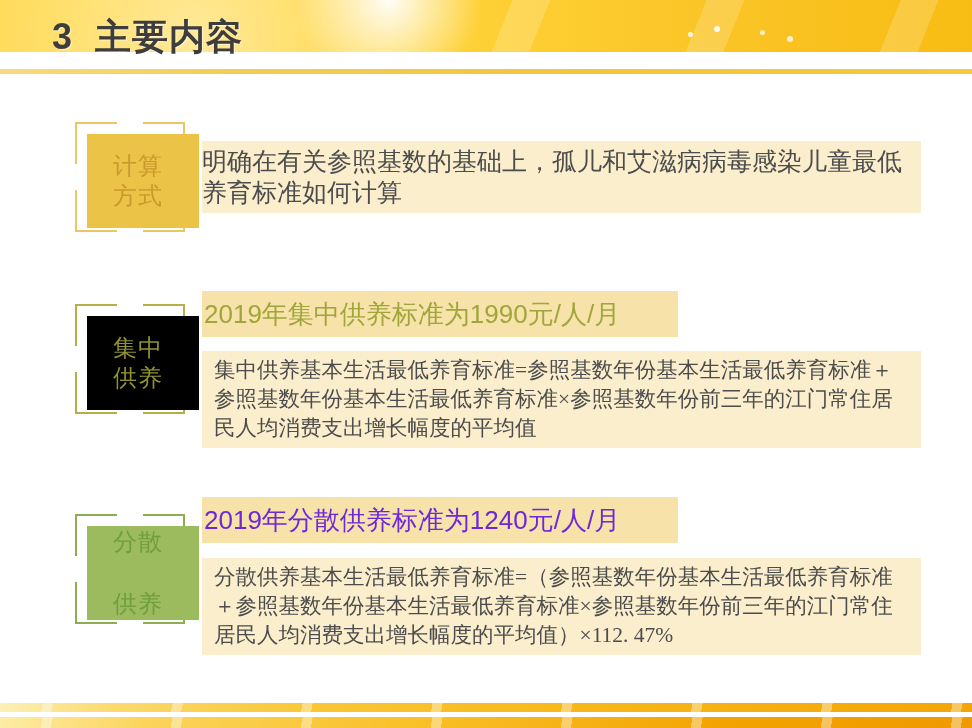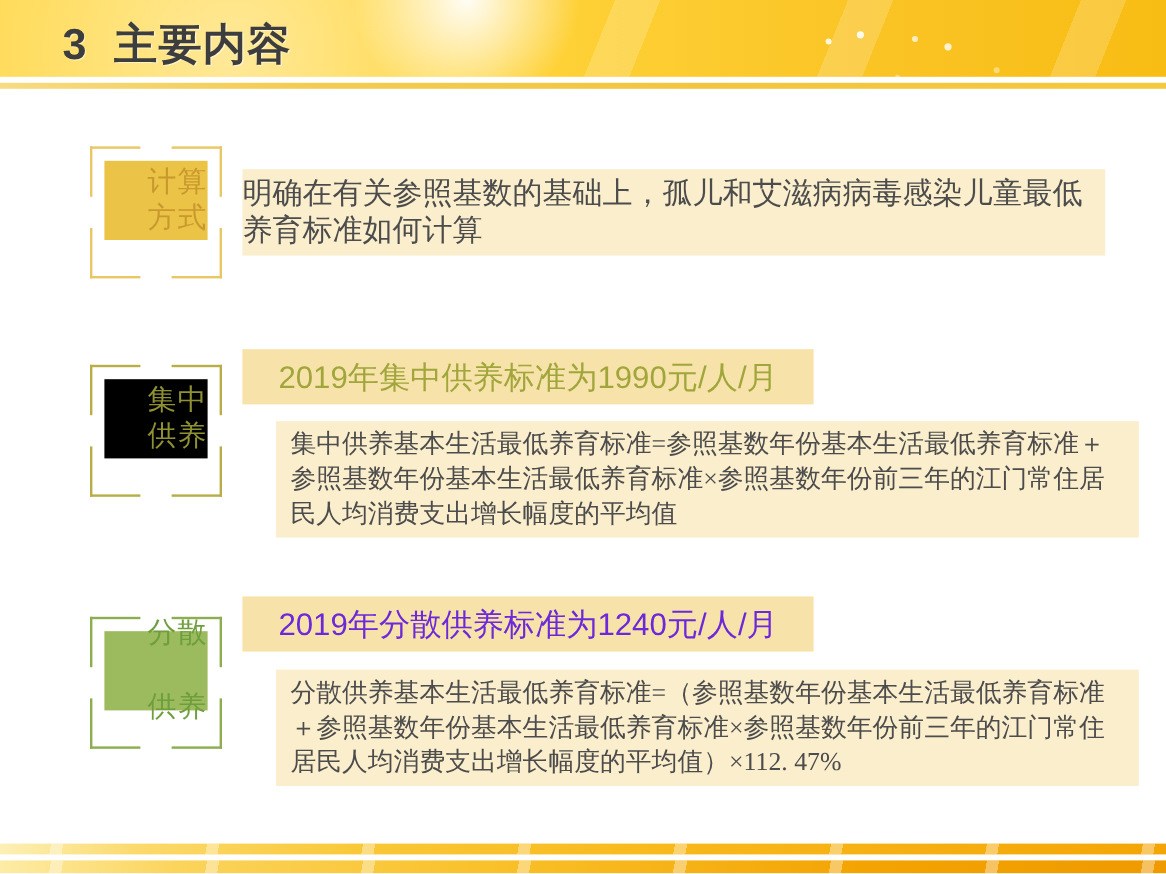--- a/index.html
+++ b/index.html
@@ -2,21 +2,21 @@
 <html><head>
 <meta charset="utf-8">
 <style>
   html,body{margin:0;padding:0;background:#ffffff;}
   .slide{
     position:relative;width:972px;height:728px;overflow:hidden;
     background:#ffffff;font-family:"Liberation Sans",sans-serif;
   }
   
   .header{
-    position:absolute;left:0;top:0;width:972px;height:64px;
+    position:absolute;left:0;top:0;width:972px;height:52px;
     background:
       radial-gradient(circle at 40% 0%, rgba(255,255,255,0.95) 0%, rgba(255,255,255,0) 16%),
       radial-gradient(circle at 20% 70%, rgba(255,255,255,0.45) 0%, rgba(255,255,255,0) 30%),
       linear-gradient(90deg,#ffd94f 0%,#ffd53c 40%,#fac425 75%,#f8bd14 100%);
   }
   .header-stripes{
     position:absolute;left:45%;top:0;right:0;bottom:0;
     background:repeating-linear-gradient(112deg,
       rgba(255,255,255,0) 0 70px,
       rgba(255,255,255,0.18) 70px 105px,
@@ -40,48 +40,48 @@
     background:linear-gradient(90deg,#f7db82 0%,#f3cc52 25%,#f2c53e 60%,#f4c93d 100%);
   }
   
   .badge{position:absolute;width:110px;height:110px;left:75px;}
   .badge .corner{position:absolute;width:40px;height:40px;border:0 solid var(--bc);}
   .badge .corner.tl{left:0;top:0;border-top-width:2px;border-left-width:2px;}
   .badge .corner.tr{right:0;top:0;border-top-width:2px;border-right-width:2px;}
   .badge .corner.bl{left:0;bottom:0;border-bottom-width:2px;border-left-width:2px;}
   .badge .corner.br{right:0;bottom:0;border-bottom-width:2px;border-right-width:2px;}
   .badge-square{
-    position:absolute;left:12px;top:12px;width:86px;height:66px;
-    display:flex;flex-direction:column;align-items:flex-end;justify-content:center;
-    font-size:24px;line-height:30px;letter-spacing:1px;
+    position:absolute;left:12px;top:12px;width:86px;height:94px;
+    display:flex;flex-direction:column;align-items:flex-start;justify-content:center;
+    font-size:24px;line-height:30px;letter-spacing:1px;padding-left:26px;
   }
   .badge.gold{--bc:#e9c764;}
   .badge.gold  .badge-square{background:#ebc347;color:#c9992d;}
   .badge.olive{--bc:#b7ae48;}
   .badge.olive .badge-square{background:#000000;color:#8f9132;}
   .badge.green{--bc:#8cae50;}
   .badge.green .badge-square{background:#9cba5e;color:#6f9f3c;gap:32px;}
   .badge1{top:122px;}
   .badge2{top:304px;}
   .badge3{top:514px;}
 
   .textbox{
     position:absolute;left:202px;box-sizing:border-box;
     background:#fbeecd;color:#4c4c4c;
     font-family:"Liberation Serif",serif;
   }
   .box-lead{top:141px;width:719px;padding:5px 0;font-size:25px;line-height:31px;}
   .headline{
     position:absolute;left:202px;box-sizing:border-box;min-width:476px;width:fit-content;
-    background:#f7e3a9;padding:9px 30px;white-space:nowrap;
+    background:#f7e3a9;padding:9px 2px;white-space:nowrap;
     font-family:"Liberation Sans",sans-serif;font-size:26px;line-height:28px;
   }
   .headline.olive{top:291px;color:#a0a63b;}
   .headline.green{top:497px;color:#6d28d9;}
-  .box-body{width:719px;padding:5px 12px;font-size:21.5px;line-height:29px;margin-left:28px;}
+  .box-body{width:719px;padding:5px 12px;font-size:21.5px;line-height:29px;}
   .box-body.b2{top:351px;}
   .box-body.b3{top:558px;font-family:Liberation Serif, serif;}
 
   
   .footer-bar{position:absolute;left:0;width:972px;}
   .footer-bar::after{
     content:"";position:absolute;inset:0;
     background:repeating-linear-gradient(100deg,
       rgba(255,255,255,0) 0 42px,
       rgba(255,255,255,0.38) 42px 52px,

